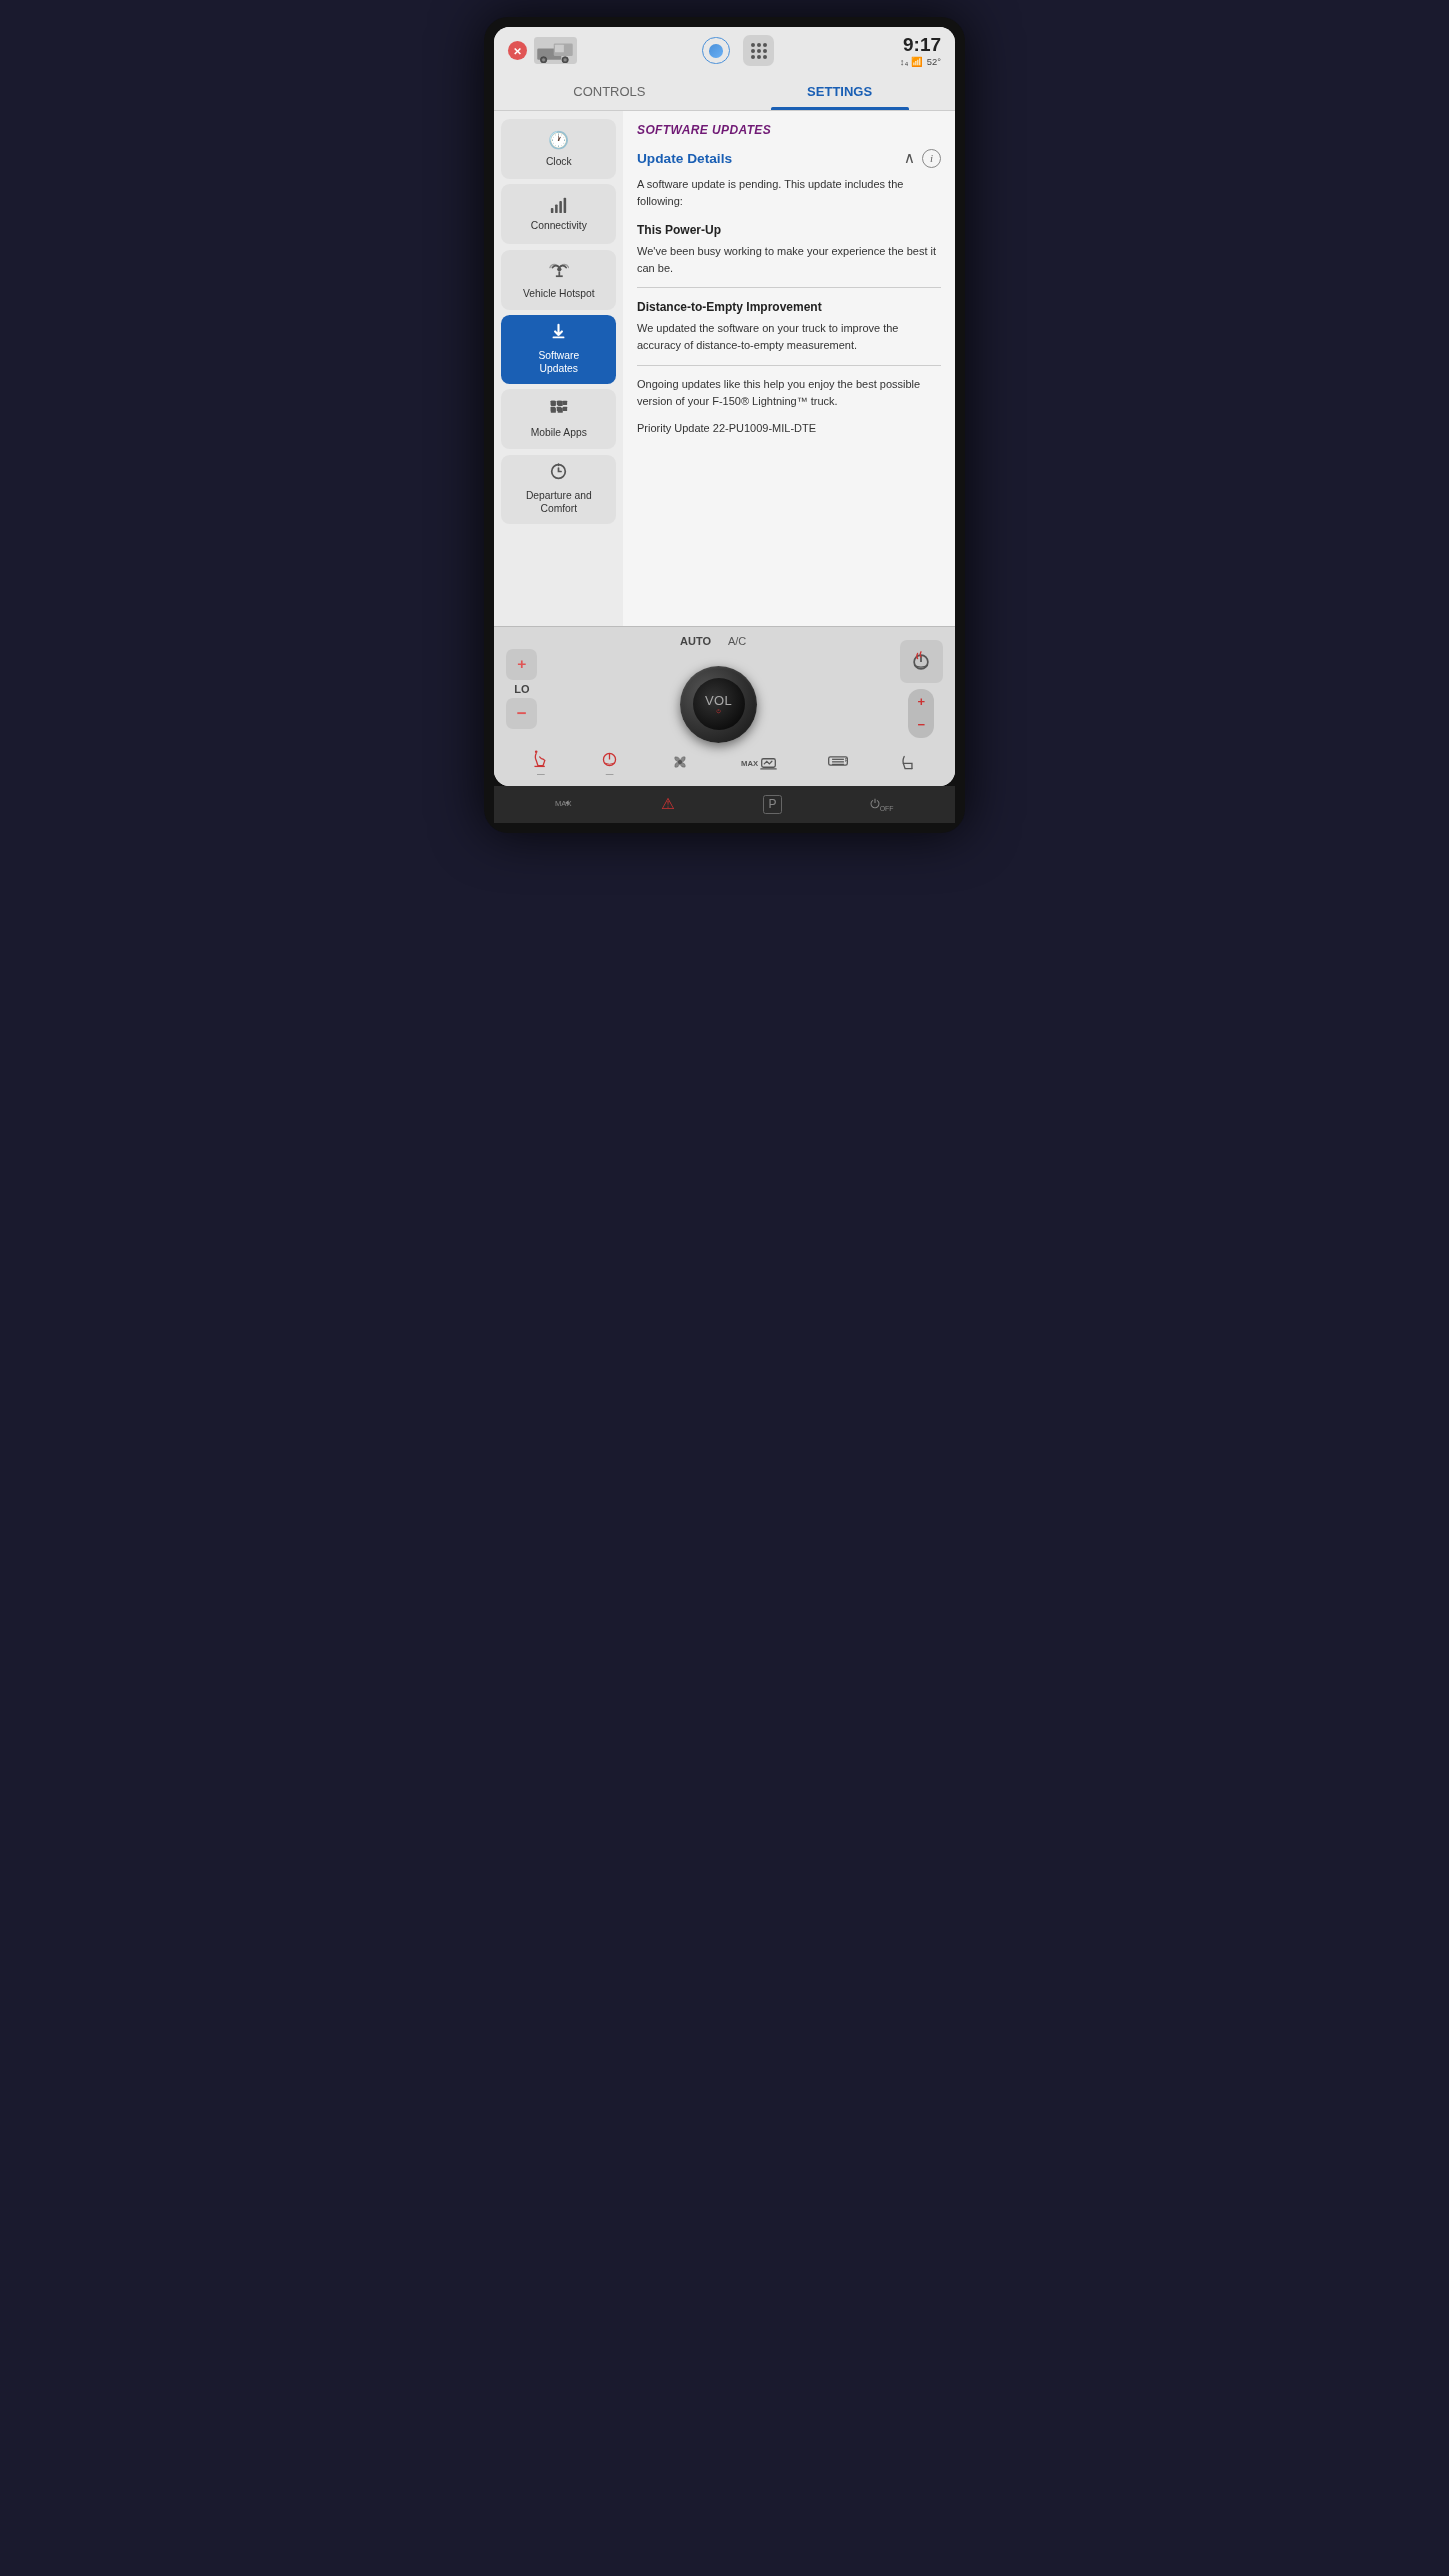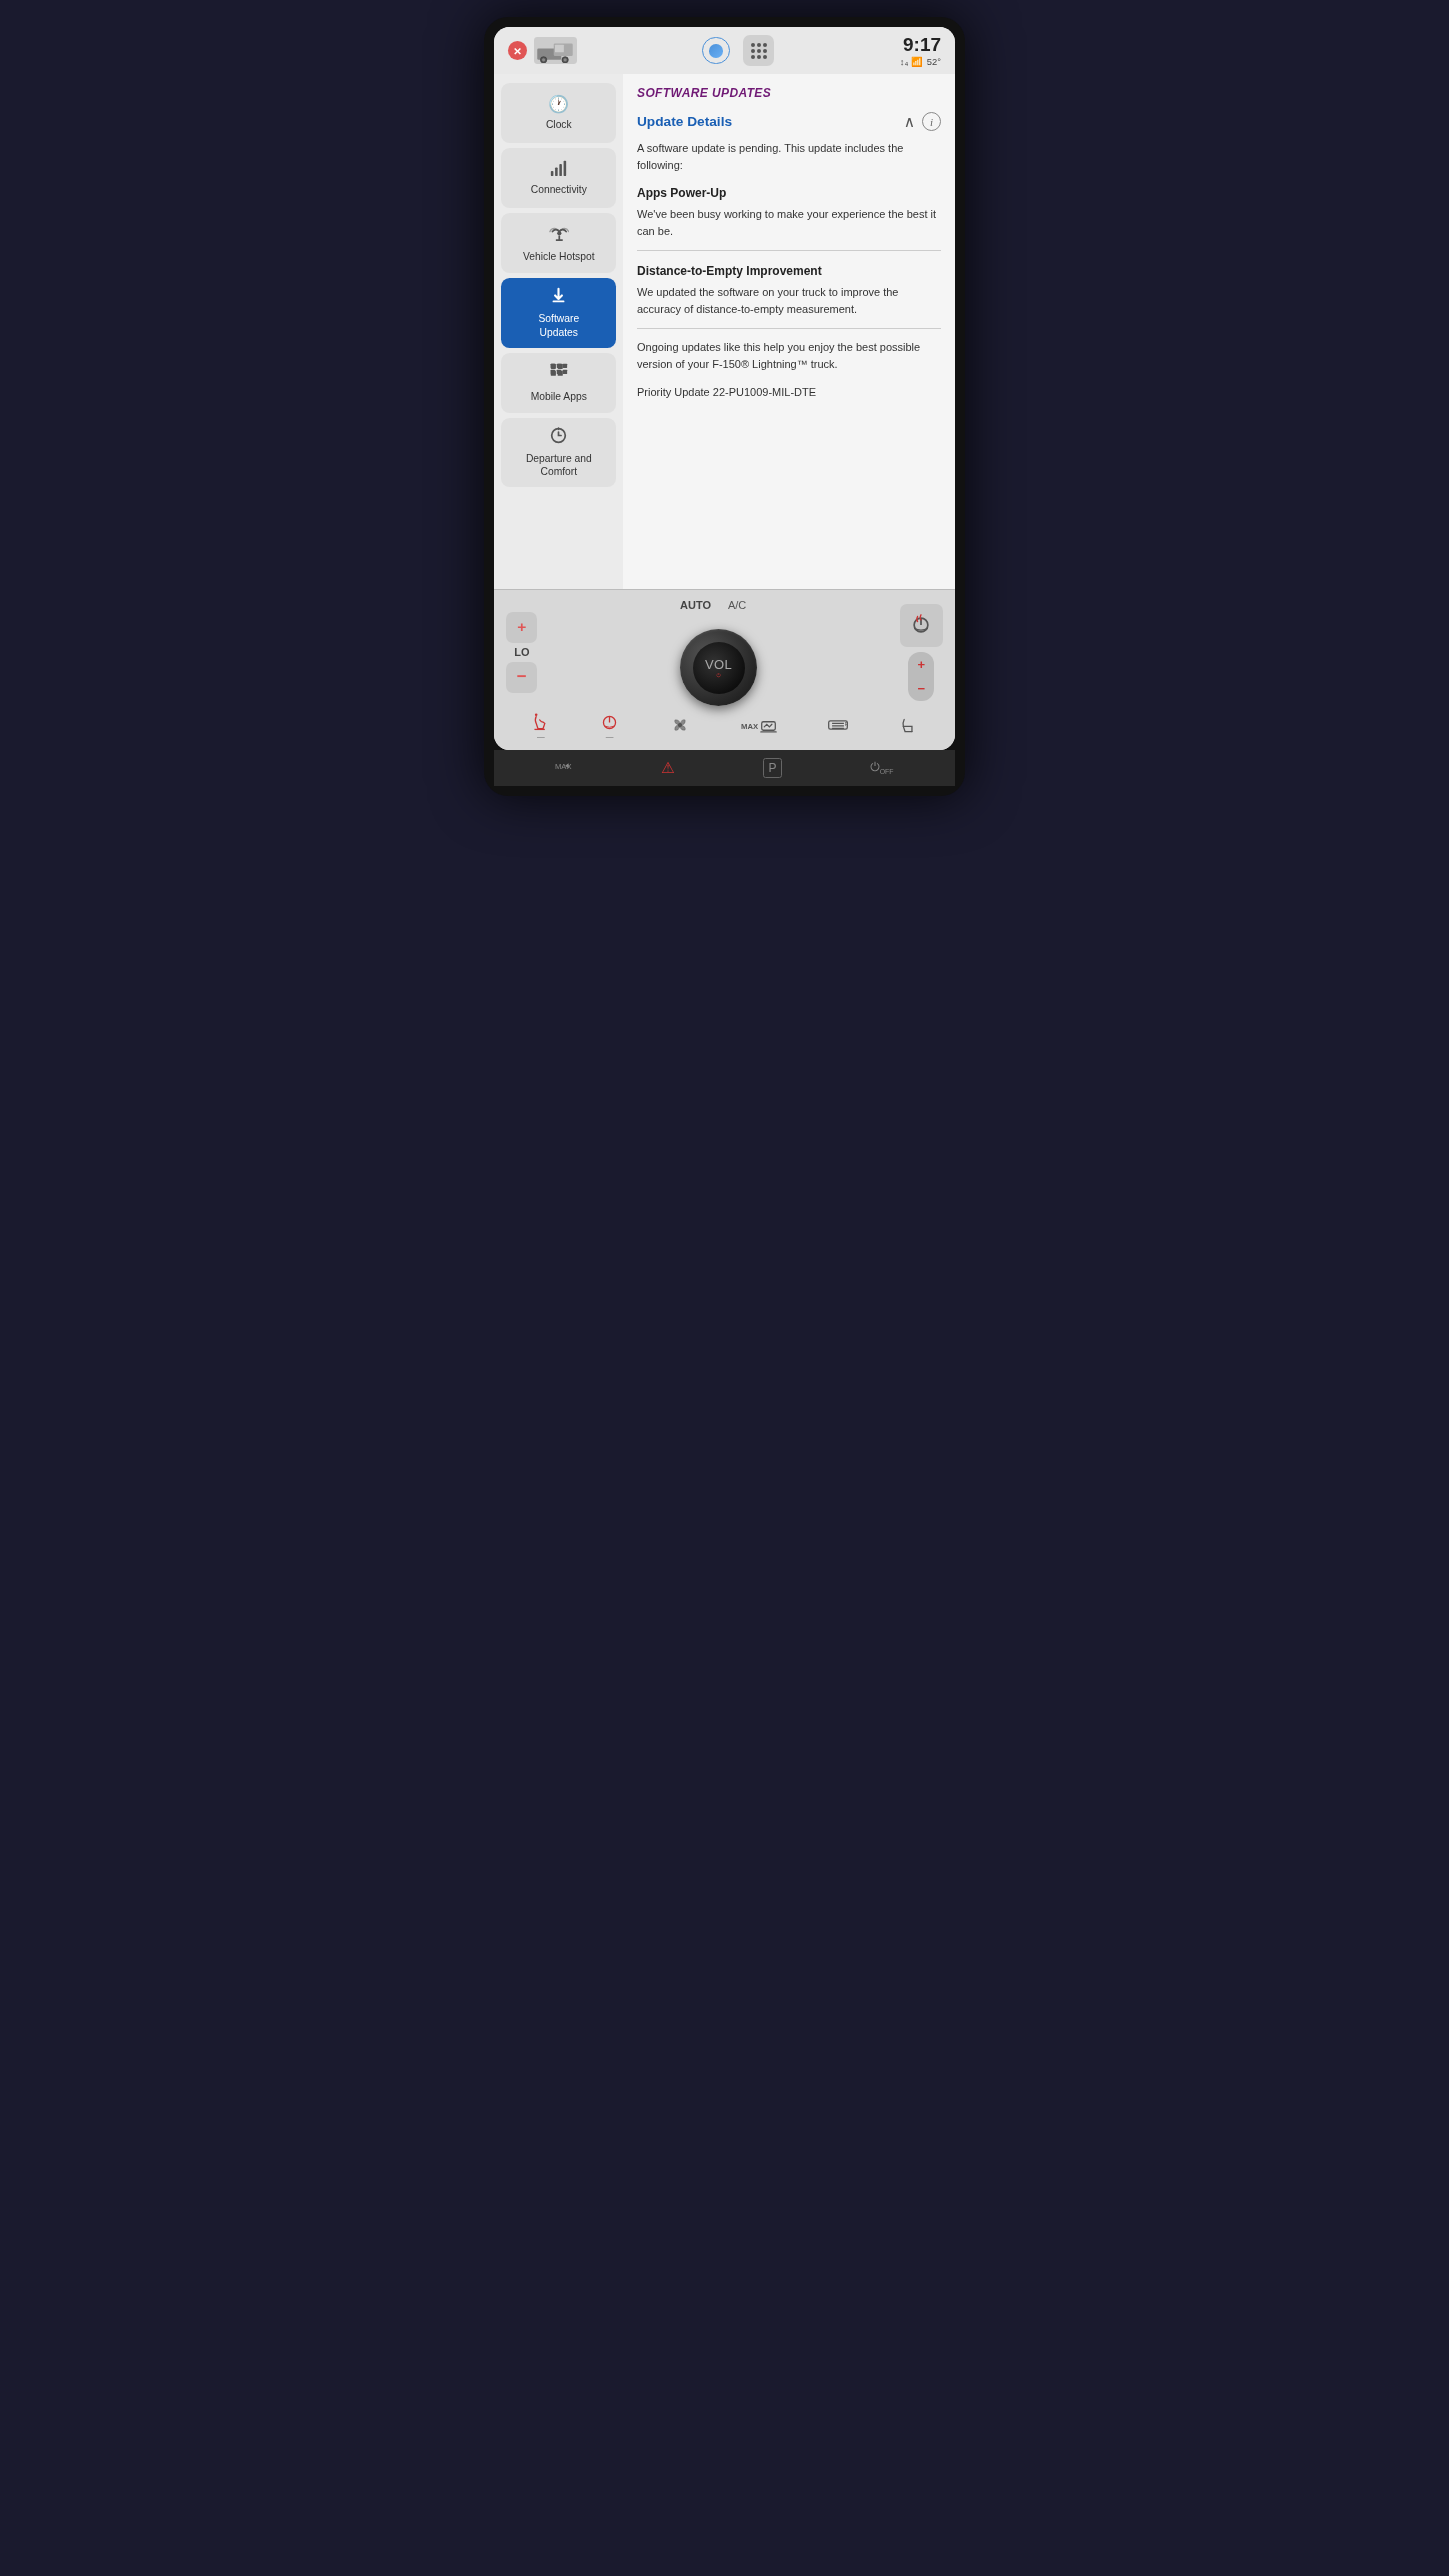--- a/index.html
+++ b/index.html
@@ -394,20 +394,28 @@
       <div class="status-right">
         <div class="time-display">9:17</div>
         <div class="status-icons">
           <span>↕₄</span>
           <span>📶</span>
           <span>52°</span>
         </div>
       </div>
     </div>
 
+    <div class="tab-bar">
+      <div class="tab">
+        <span>CONTROLS</span>
+      </div>
+      <div class="tab active">
+        <span>SETTINGS</span>
+      </div>
+    </div>
 
     <div class="main-content">
 
       <div class="sidebar">
 
         <div class="sidebar-item">
           <span class="sidebar-icon">🕐</span>
           <span class="sidebar-label">Clock</span>
         </div>
 
@@ -488,21 +496,21 @@
           <div class="update-details-title">Update Details</div>
           <div class="header-icons">
             <span class="chevron-up">∧</span>
             <div class="info-icon">i</div>
           </div>
         </div>
 
         <div class="update-body">
           <p>A software update is pending. This update includes the following:</p>
 
-          <p class="feature-name">Apps Power-Up</p>
+          <p class="feature-name">This Power-Up</p>
 
           <p>We've been busy working to make your experience the best it can be.</p>
 
           <div class="divider-line"></div>
 
           <p class="feature-name">Distance-to-Empty Improvement</p>
 
           <p>We updated the software on your truck to improve the accuracy of distance-to-empty measurement.</p>
 
           <div class="divider-line"></div>

